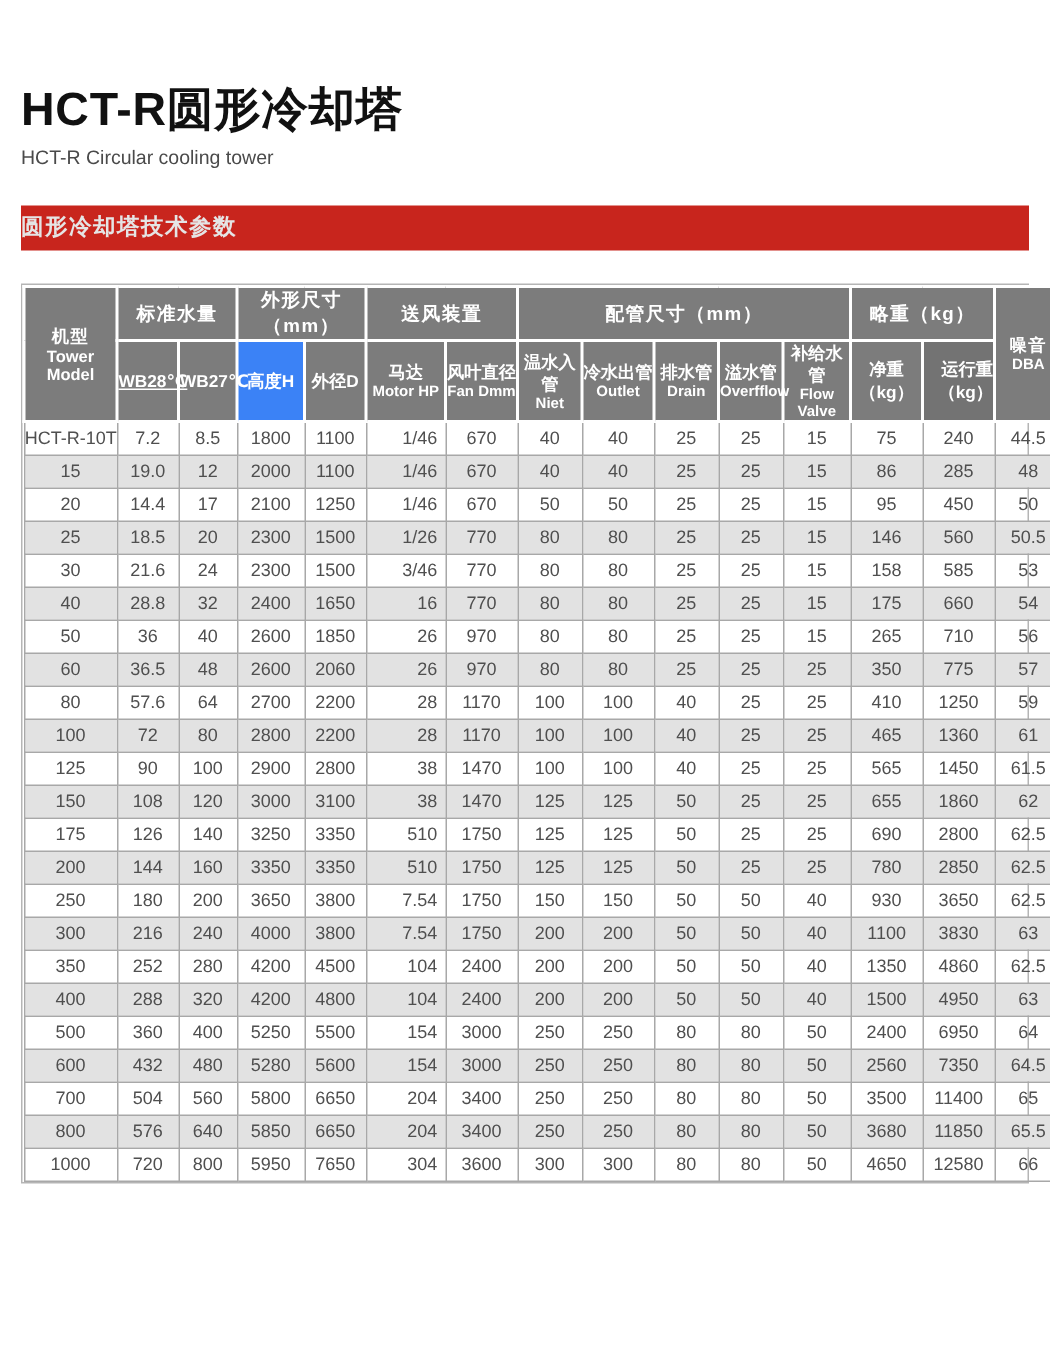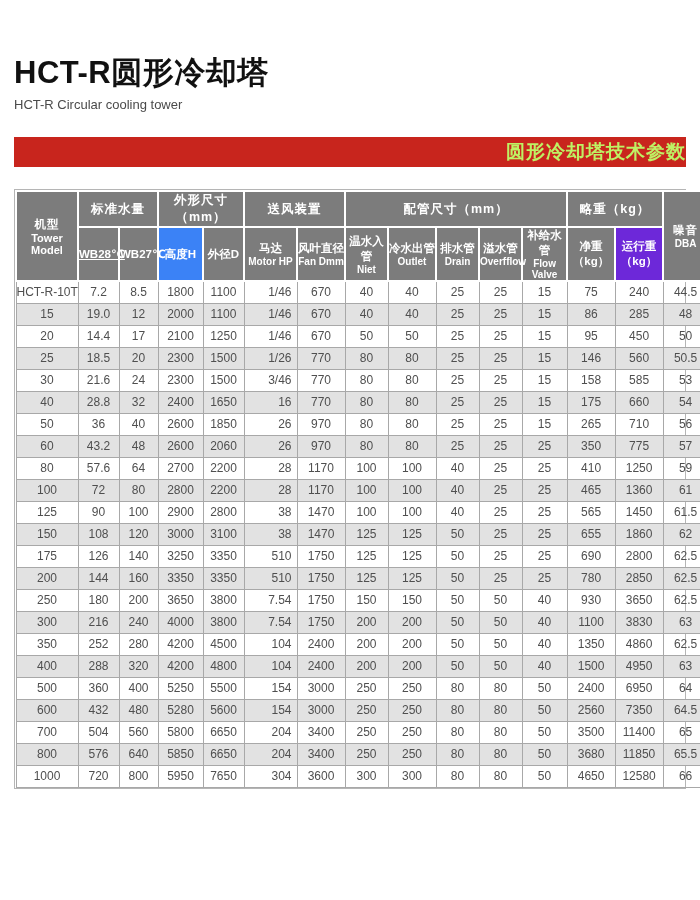--- a/index.html
+++ b/index.html
@@ -19,23 +19,23 @@
   .subtitle {
     margin-top: 3px;
     font-size: 13px;
     color: #4a4a4a;
   }
 
   .banner {
     margin-top: 25px;
     height: 30px;
     line-height: 30px;
-    text-align: right;
-    color: #bef264;
-    font-size: 19px;
+    text-align: left;
+    color: #e5e5e5;
+    font-size: 15px;
     font-weight: bold;
     letter-spacing: 1px;
   }
 
   .table-wrap {
     margin-top: 22px;
     border: 1px solid #b5b5b5;
   }
   table {
     width: 100%;
@@ -155,21 +155,21 @@
           </th>
           <th style="background: rgb(124, 124, 124);">
             <div class="zh">补给水管</div>
             <div class="en">Flow</div>
             <div class="en">Valve</div>
           </th>
           <th style="background: rgb(124, 124, 124);">
             <div class="zh">净重</div>
             <div class="zh">（kg）</div>
           </th>
-          <th style="background: #6d28d9;">
+          <th style="background: #737373; text-align: right;">
             <div class="zh">运行重</div>
             <div class="zh">（kg）</div>
           </th>
         </tr>
       </thead>
       <tbody>
           <tr>
             <td>HCT-R-10T</td>
             <td>7.2</td>
             <td>8.5</td>
@@ -318,21 +318,21 @@
             <td>80</td>
             <td>25</td>
             <td>25</td>
             <td>15</td>
             <td>265</td>
             <td>710</td>
             <td>56</td>
           </tr>
           <tr class="alt">
             <td>60</td>
-            <td>43.2</td>
+            <td>36.5</td>
             <td>48</td>
             <td>2600</td>
             <td>2060</td>
             <td>
               <div class="motor">
                 <span>2</span>
                 <span>6</span>
               </div>
             </td>
             <td>970</td>

